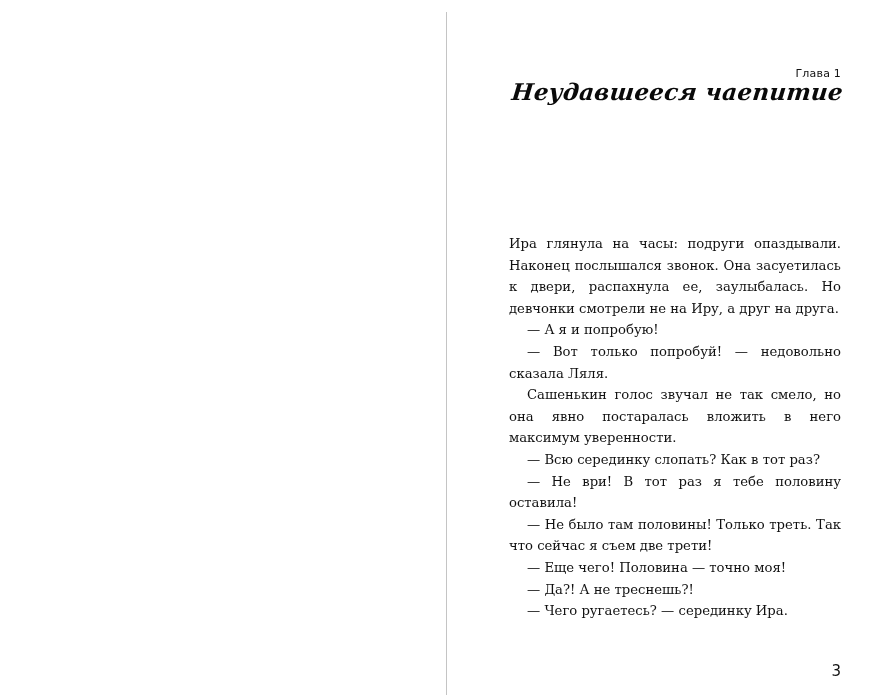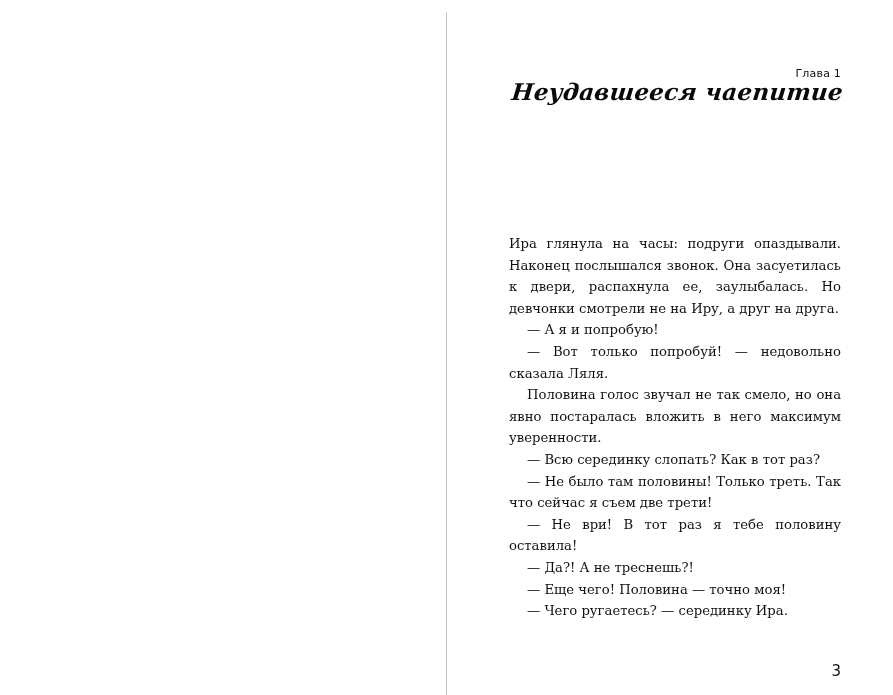--- a/index.html
+++ b/index.html
@@ -38,23 +38,23 @@
 <div class="spread">
   <div class="page-left"></div>
   <div class="gutter"></div>
   <div class="page-right">
     <div class="chapter-label">Глава 1</div>
     <div class="chapter-title">Неудавшееся чаепитие</div>
     <div class="body-text">
       <p class="first">Ира глянула на часы: подруги опаздывали. Наконец послышался звонок. Она засуетилась к двери, распахнула ее, заулыбалась. Но девчонки смотрели не на Иру, а друг на друга.</p>
       <p class="indent">— А я и попробую!</p>
       <p class="indent">— Вот только попробуй! — недовольно сказала Ляля.</p>
-      <p class="indent">Половина голос звучал не так смело, но она явно постаралась вложить в него максимум уверенности.</p>
+      <p class="indent">Сашенькин голос звучал не так смело, но она явно постаралась вложить в него максимум уверенности.</p>
       <p class="indent">— Всю серединку слопать? Как в тот раз?</p>
+      <p class="indent">— Не ври! В тот раз я тебе половину оставила!</p>
       <p class="indent">— Не было там половины! Только треть. Так что сейчас я съем две трети!</p>
-      <p class="indent">— Не ври! В тот раз я тебе половину оставила!</p>
+      <p class="indent">— Еще чего! Половина — точно моя!</p>
       <p class="indent">— Да?! А не треснешь?!</p>
-      <p class="indent">— Еще чего! Половина — точно моя!</p>
       <p class="indent">— Чего ругаетесь? — серединку Ира.</p>
     </div>
     <div class="page-number">3</div>
   </div>
 </div>
 
 </body></html>

